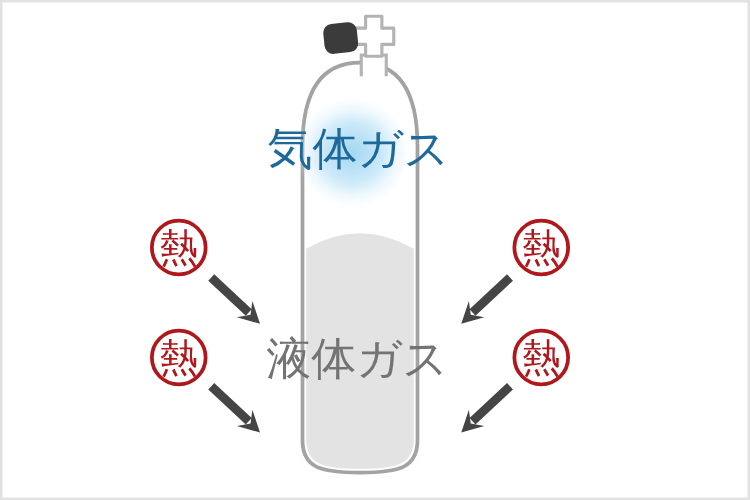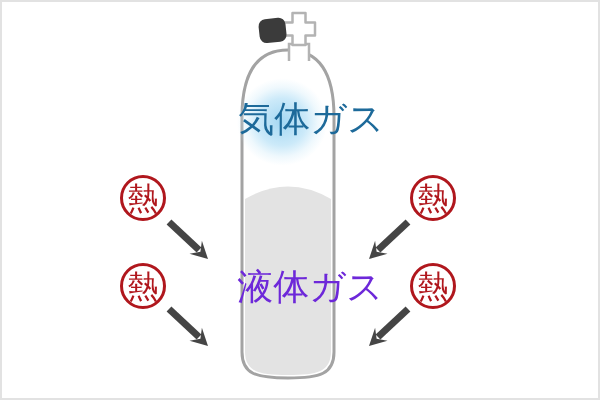--- a/index.html
+++ b/index.html
@@ -23,28 +23,28 @@
       rgba(148,208,240,0.85) 0%,
       rgba(176,222,246,0.65) 42%,
       rgba(214,238,250,0.40) 62%,
       rgba(255,255,255,0) 78%);
     pointer-events: none;
   }
 
   .label {
     position: absolute;
     width: 170px;
-    text-align: right;
+    text-align: left;
     font-size: 36px;
     line-height: 1;
     letter-spacing: 0px;
     white-space: nowrap;
   }
   .label-gas    { left: 212px; top: 99px;  color: #1d6a9a; }
-  .label-liquid { left: 211px; top: 267px; color: #6d28d9; }
+  .label-liquid { left: 211px; top: 267px; color: #737373; }
 
   .stamp {
     position: absolute;
     width: 40px; height: 40px;
     border: 3px solid #b0171d;
     border-radius: 50%;
     background: #ffffff;
     color: #b0171d;
     display: flex; align-items: center; justify-content: center;
     font-size: 31px; line-height: 1;

